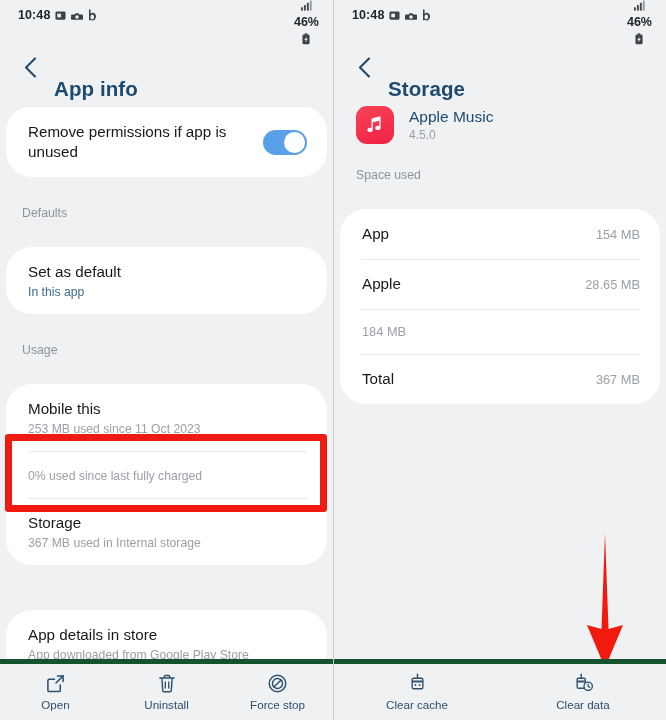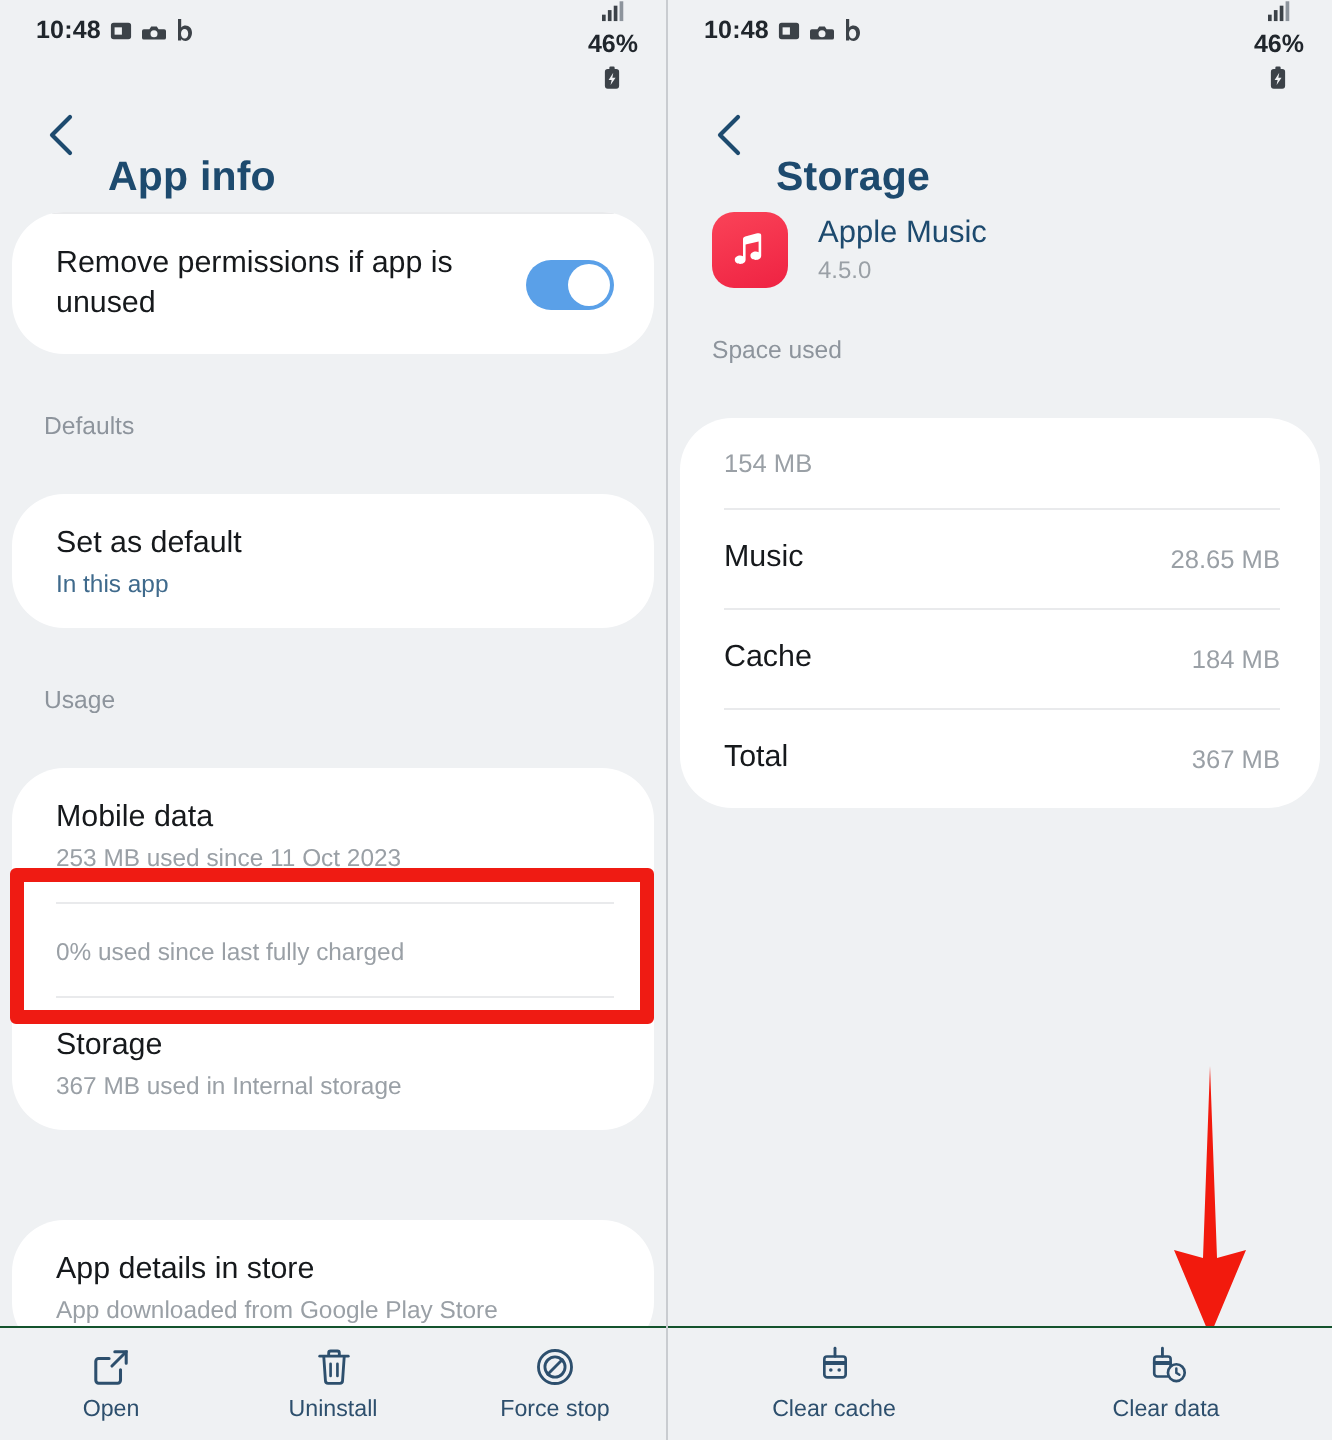--- a/index.html
+++ b/index.html
@@ -160,21 +160,21 @@
     color: #9aa0a6;
     margin-top: 2px;
   }
 
   
   .toolbar {
     position: absolute;
     left: 0; right: 0; bottom: 0;
     height: 56px;
     background: #eff1f3;
-    border-top: 1px solid #14532d;
+    border-top: 5px solid #14532d;
     display: flex;
     align-items: center;
   }
   .tb-item {
     flex: 1;
     display: flex;
     flex-direction: column;
     align-items: center;
     gap: 5px;
     cursor: pointer;
@@ -283,21 +283,21 @@
       <div class="row">
         <div class="row-title">Set as default</div>
         <div class="row-sub link">In this app</div>
       </div>
     </div>
 
     <div class="section-label">Usage</div>
 
     <div class="card">
       <div class="row">
-        <div class="row-title">Mobile data</div>
+        <div class="row-title">Mobile this</div>
         <div class="row-sub">253 MB used since 11 Oct 2023</div>
       </div>
       <div class="row">
         <div class="row-sub">0% used since last fully charged</div>
       </div>
       <div class="row">
         <div class="row-title">Storage</div>
         <div class="row-sub">367 MB used in Internal storage</div>
       </div>
     </div>
@@ -425,28 +425,28 @@
         <div class="app-ver">4.5.0</div>
       </span>
     </div>
 
     <div class="spacer-xs"></div>
 
     <div class="section-label">Space used</div>
 
     <div class="card">
       <div class="row kv">
+        <span class="row-title">App</span>
         <span class="row-value">154 MB</span>
       </div>
       <div class="row kv">
-        <span class="row-title">Music</span>
+        <span class="row-title">Apple</span>
         <span class="row-value">28.65 MB</span>
       </div>
       <div class="row kv">
-        <span class="row-title">Cache</span>
         <span class="row-value">184 MB</span>
       </div>
       <div class="row kv">
         <span class="row-title">Total</span>
         <span class="row-value">367 MB</span>
       </div>
     </div>
 
     <svg class="redarrow" viewBox="0 0 46 135">
       <path d="M23 0 L26.5 96 L41 92 L23 135 L5 92 L19.5 96 Z" fill="#f21a0d"></path>

